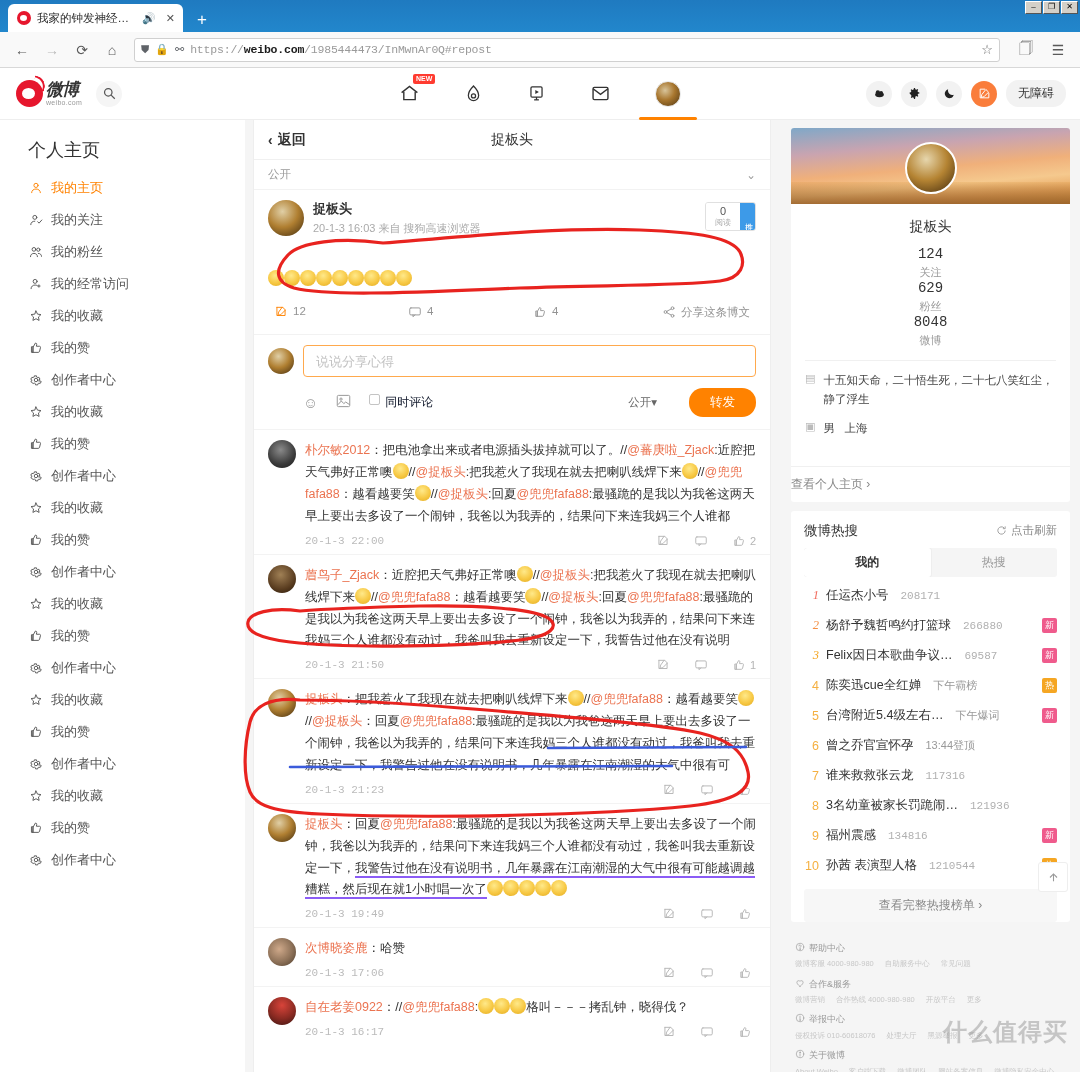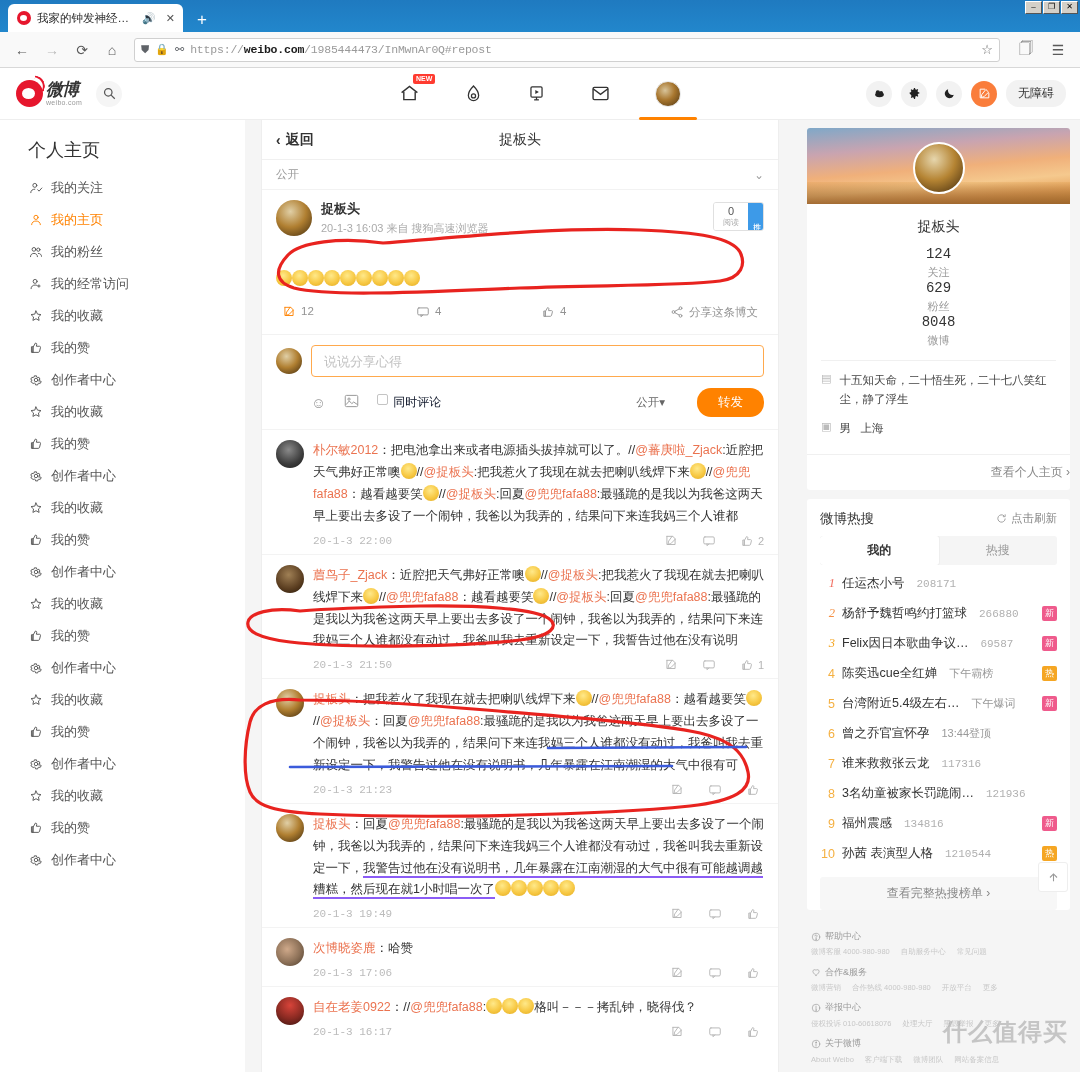--- a/index.html
+++ b/index.html
@@ -153,21 +153,21 @@
     cursor: pointer; font-size: 12px; color: #333;
   }
   .wb-circle-btn.orange { background: #fa7d3b; color: #fff; }
   .wb-pill {
     background: #f2f2f2; border-radius: 13px;
     padding: 5px 12px; font-size: 12px; color: #333; cursor: pointer;
   }
 
   
   .page {
-    display: flex; gap: 16px;
+    display: flex; gap: 8px;
     height: calc(1072px - 32px - 36px - 52px);
     background: #f5f5f5;
   }
   .col-left { width: 245px; background: #fff; padding-top: 10px; }
   .col-mid { width: 518px; background: #fff; border-left: 1px solid #eee; border-right: 1px solid #eee; overflow: hidden; }
   .col-right { flex: 1; padding: 8px 10px 0 12px; }
 
   
   .side-title { font-size: 18px; color: #333; padding: 8px 0 10px 28px; font-weight: 500; }
   .side-item {
@@ -289,22 +289,22 @@
   .prof-name { text-align: center; font-size: 14px; color: #333; padding: 14px 0 10px; font-weight: 500; }
   .prof-stats { display: flex; flex-direction: column; }
   .prof-stat { flex: 1; text-align: center; cursor: pointer; }
   .prof-stat .n { font-size: 14px; color: #333; font-family: "Liberation Mono", monospace; }
   .prof-stat .l { font-size: 11px; color: #999; margin-top: 3px; }
   .prof-div { height: 1px; background: #f0f0f0; margin: 12px 14px 0; }
   .prof-row { display: flex; gap: 8px; padding: 10px 14px 0 14px; align-items: flex-start; }
   .prof-row .ic { color: #bbb; font-size: 11px; margin-top: 1px; }
   .prof-row .tx { font-size: 11.5px; color: #444; line-height: 1.65; }
   .prof-foot {
-    margin-top: 16px; border-top: 1px solid #f0f0f0;
-    text-align: right; font-size: 12px; color: #888;
+    margin-top: 28px; border-top: 1px solid #f0f0f0;
+    text-align: left; font-size: 12px; color: #888;
     padding: 9px 0; cursor: pointer;
   }
 
   .hot-head { display: flex; align-items: center; padding: 11px 13px 8px; }
   .hot-title { font-size: 13.5px; color: #333; font-weight: 500; }
   .hot-refresh { margin-left: auto; font-size: 11.5px; color: #888; display: flex; align-items: center; gap: 4px; cursor: pointer; }
   .hot-tabs { display: flex; margin: 0 13px 4px; background: #f5f5f5; border-radius: 3px; overflow: hidden; }
   .hot-tab { flex: 1; text-align: center; font-size: 12px; padding: 6px 0; color: #999; cursor: pointer; }
   .hot-tab.active { background: #fff; color: #333; font-weight: 600; box-shadow: 0 0 0 1px #eee; border-radius: 3px; }
   .hot-item { display: flex; align-items: center; padding: 6.5px 13px; gap: 7px; cursor: pointer; }
@@ -313,21 +313,21 @@
   .hot-rank.rn { color: #f5b041; font-style: normal; font-family: "Liberation Sans", sans-serif; }
   .hot-kw { font-size: 12.5px; color: #333; white-space: nowrap; overflow: hidden; text-overflow: ellipsis; }
   .hot-num { font-size: 11px; color: #b0b0b0; font-family: "Liberation Mono", monospace; margin-left: 5px; white-space: nowrap; }
   .hot-note { font-size: 11px; color: #999; margin-left: 5px; white-space: nowrap; }
   .hot-tag { margin-left: auto; font-size: 9px; color: #fff; padding: 1px 3px; border-radius: 2px; flex: 0 0 auto; }
   .hot-tag.xin { background: #ef5b8c; } .hot-tag.re { background: #f5a623; }
   .hot-more { margin: 8px 13px 12px; background: #f7f7f7; border-radius: 3px; text-align: center; font-size: 12px; color: #888; padding: 8px 0; cursor: pointer; }
 
   .footer { padding: 8px 4px 0 4px; font-size: 8px; color: #c2c2c2; line-height: 1.5; }
   .ft-sec { margin-bottom: 8px; }
-  .ft-h { display: flex; align-items: center; gap: 4px; font-size: 9px; color: #9a9a9a; margin-bottom: 3px; }
+  .ft-h { display: flex; gap: 4px; font-size: 9px; color: #9a9a9a; margin-bottom: 3px; }
   .ft-links { display: flex; flex-wrap: wrap; gap: 11px; font-size: 7.5px; color: #c8c8c8; }
   .ft-links span { cursor: pointer; white-space: nowrap; }
   .ft-copy { display: flex; align-items: center; gap: 4px; margin-top: 6px; font-size: 7.5px; color: #c8c8c8; }
   .ft-logo { width: 11px; height: 11px; border-radius: 50%; background: #e6162d; position: relative; flex: 0 0 11px; }
   .ft-logo::after { content: ""; position: absolute; left: 2.5px; top: 3.5px; width: 5px; height: 4px; border-radius: 50%; background: #fff; }
   .aged-badge {
     border: 1px solid #dcdcdc; border-radius: 3px; padding: 4px 6px;
     display: inline-flex; align-items: center; gap: 4px;
     font-size: 7px; color: #aaa; background: #fff; margin-top: 2px;
   }
@@ -463,38 +463,38 @@
       </div>
       <div class="wb-pill">无障碍</div>
     </div>
   </div>
 
   <div class="page">
 
     <div class="col-left">
       <div class="side-title">个人主页</div>
       <div id="sidebar-list">
+          <div class="side-item active">
+            <span class="side-icon">
+              <svg width="14" height="14" viewBox="0 0 24 24" fill="none" stroke="currentColor" stroke-width="1.6" stroke-linecap="round" stroke-linejoin="round">
+                <circle cx="12" cy="7.5" r="3.6"></circle>
+                <path d="M4.5 20c0-4 3.4-6.2 7.5-6.2S19.5 16 19.5 20"></path>
+              </svg>
+            </span>
+            <span>我的主页</span>
+          </div>
           <div class="side-item">
             <span class="side-icon">
               <svg width="14" height="14" viewBox="0 0 24 24" fill="none" stroke="currentColor" stroke-width="1.6" stroke-linecap="round" stroke-linejoin="round">
                 <circle cx="10" cy="7.5" r="3.4"></circle>
                 <path d="M3 20c0-4 3.2-6 7-6"></path>
                 <path d="M15 15l2.2 2.4L22 12"></path>
               </svg>
             </span>
             <span>我的关注</span>
-          </div>
-          <div class="side-item active">
-            <span class="side-icon">
-              <svg width="14" height="14" viewBox="0 0 24 24" fill="none" stroke="currentColor" stroke-width="1.6" stroke-linecap="round" stroke-linejoin="round">
-                <circle cx="12" cy="7.5" r="3.6"></circle>
-                <path d="M4.5 20c0-4 3.4-6.2 7.5-6.2S19.5 16 19.5 20"></path>
-              </svg>
-            </span>
-            <span>我的主页</span>
           </div>
           <div class="side-item">
             <span class="side-icon">
               <svg width="14" height="14" viewBox="0 0 24 24" fill="none" stroke="currentColor" stroke-width="1.6" stroke-linecap="round" stroke-linejoin="round">
                 <circle cx="8.5" cy="7.5" r="3.2"></circle>
                 <circle cx="16" cy="8" r="2.8"></circle>
                 <path d="M2.5 20c0-3.6 2.8-5.6 6-5.6s6 2 6 5.6"></path>
                 <path d="M16 14.4c3 0 5.5 1.8 5.5 5"></path>
               </svg>
             </span>

